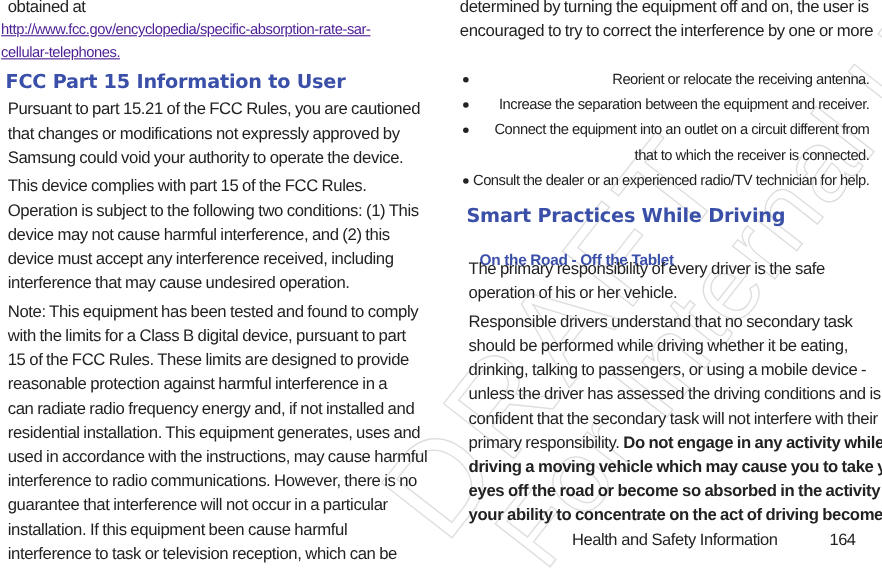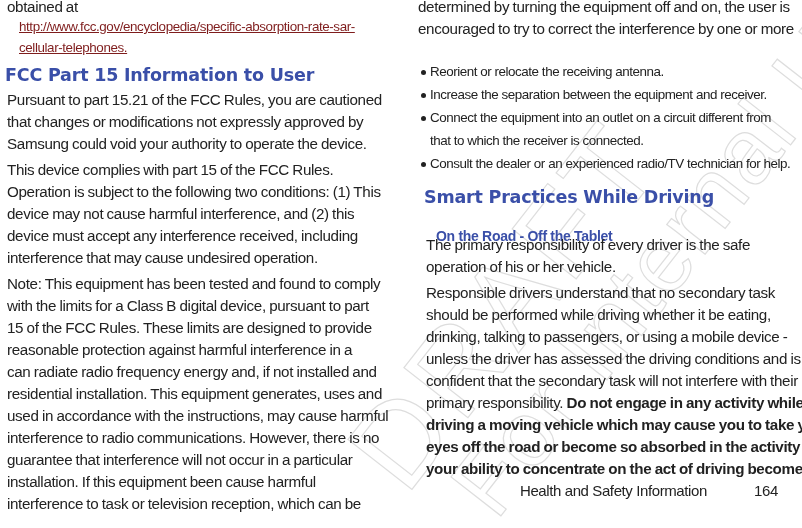--- a/index.html
+++ b/index.html
@@ -13,30 +13,30 @@
   .col-left { left: 0; width: 400px; }
   .col-right { left: 418px; width: 384px; }
   .body-text {
     font-family: "Liberation Sans Narrow", "Liberation Sans", sans-serif;
     font-size: 15.2px; line-height: 22px; color: #222;
     letter-spacing: -0.35px; word-spacing: -0.5px;
     transform-origin: left top;
   }
   .p { margin: 0 0 4px 0; padding-left: 7px; white-space: nowrap; }
   .p .ln { display: block; }
-  .link { color: #7f1d1d; text-decoration: underline; font-size: 13.4px; line-height: 21px; letter-spacing: -0.4px; padding-left: 19px; display:block; }
+  .link { color: #4c1d95; text-decoration: underline; font-size: 13.4px; line-height: 21px; letter-spacing: -0.4px; padding-left: 1px; display:block; }
   h2.sec {
     margin: 4px; color: #3a4fa8; font-family: "DejaVu Sans", sans-serif;
     font-weight: bold; font-size: 17.5px; letter-spacing: -0.2px; white-space: nowrap;
   }
   h3.sub {
     margin: 16px; color: #3a4fa8; font-family: "Liberation Sans", sans-serif;
     font-weight: bold; font-size: 14px; white-space: nowrap; letter-spacing: -0.3px;
   }
-  .bullets { list-style: none; margin: 0; padding: 0 0 0 2px; }
+  .bullets { list-style: none; margin: 0; padding: 0 0 0 2px; text-align: right; }
   .bullets li {
     font-size: 13.4px; line-height: 24px; white-space: nowrap; letter-spacing: -0.45px;
     position: relative; padding-left: 11px;
   }
   .bullets li .ln { display:block; line-height: 23px; }
   .bullets li::before {
     content: ""; position: absolute; left: 2px; top: 10px; width: 5px; height: 5px;
     border-radius: 50%; background: #222;
   }
   .bold { font-weight: bold; }

